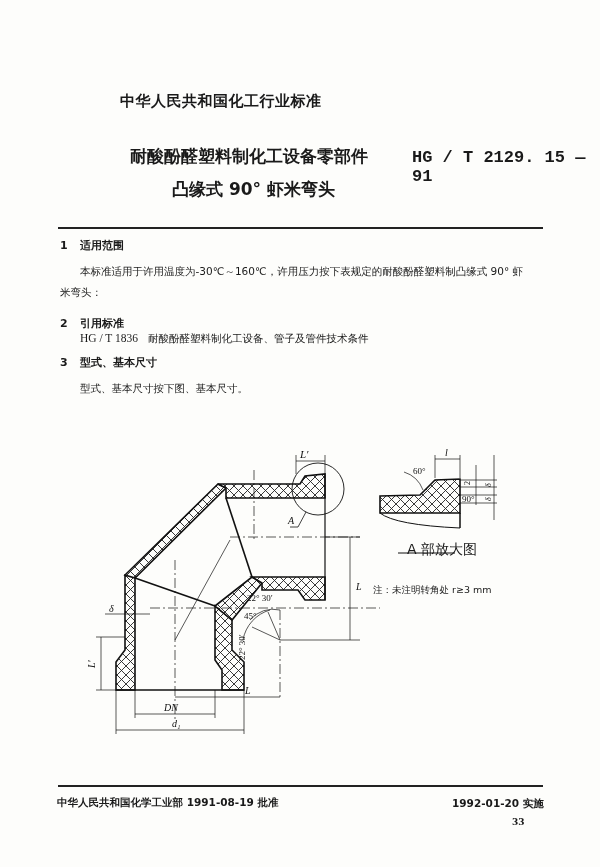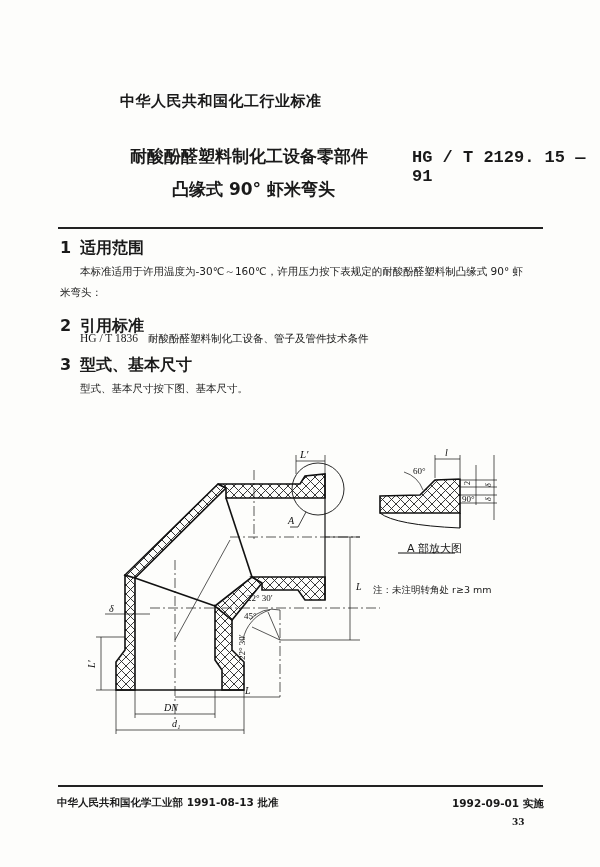--- a/index.html
+++ b/index.html
@@ -6,21 +6,21 @@
   body {
     width: 600px; height: 867px; background: #fdfdfb; position: relative; overflow: hidden;
     font-family: "DejaVu Serif", "Liberation Serif", serif; color: #1a1a1a;
   }
   .abs { position: absolute; }
   .std-org { left: 120px; top: 92px; font-size: 15px; font-weight: bold; letter-spacing: 0.5px; font-family: "DejaVu Sans", sans-serif; }
   .title1 { left: 130px; top: 145px; font-size: 17px; font-weight: bold; font-family: "DejaVu Sans", sans-serif; }
   .std-code { left: 412px; top: 148px; font-size: 17px; font-weight: bold; font-family: Liberation Mono, monospace; }
   .title2 { left: 172px; top: 178px; font-size: 17px; font-weight: bold; font-family: "DejaVu Sans", sans-serif; }
   .rule { left: 58px; width: 485px; height: 2px; background: #222; }
-  .sec { font-size: 16px; font-weight: bold; font-family: "DejaVu Sans", sans-serif; }
+  .sec { font-size: 11px; font-weight: bold; font-family: "DejaVu Sans", sans-serif; }
   .sec .num { display: inline-block; width: 20px; }
   .para { font-size: 10.5px; font-family: "DejaVu Sans", sans-serif; line-height: 21px; }
   .foot { font-size: 10.5px; font-weight: bold; font-family: "DejaVu Sans", sans-serif; }
   svg text { font-family: "Liberation Serif", serif; }
 </style>
 </head>
 <body>
 
 <div class="abs std-org">中华人民共和国化工行业标准</div>
 <div class="abs title1">耐酸酚醛塑料制化工设备零部件</div>
@@ -152,19 +152,19 @@
   <g fill="#111" font-size="10">
     <text x="445" y="456" font-style="italic">l</text>
     <text x="413" y="474" font-size="9">60°</text>
     <text x="462" y="502" font-size="9">90°</text>
     <text x="0" y="0" font-size="8" transform="translate(470,485) rotate(-90)">2</text>
     <text x="0" y="0" font-size="8" font-style="italic" transform="translate(491,487) rotate(-90)">δ</text>
     <text x="0" y="0" font-size="8" font-style="italic" transform="translate(491,501) rotate(-90)">δ</text>
   </g>
 </svg>
 
-<div class="abs" style="left:407px; top:541px; font-size:11px; font-family:'DejaVu Sans',sans-serif;">A 部放大图</div>
+<div class="abs" style="left:407px; top:541px; font-size:14px; font-family:'DejaVu Sans',sans-serif;">A 部放大图</div>
 <div class="abs" style="left:373px; top:584px; font-size:9.5px; font-family:'DejaVu Sans',sans-serif;">注：未注明转角处 r≥3 mm</div>
 
 <div class="abs rule" style="top:785px;"></div>
-<div class="abs foot" style="left:57px; top:796px;">中华人民共和国化学工业部 1991-08-13 批准</div>
-<div class="abs foot" style="left:452px; top:797px;">1992-09-01 实施</div>
+<div class="abs foot" style="left:57px; top:796px;">中华人民共和国化学工业部 1991-08-19 批准</div>
+<div class="abs foot" style="left:452px; top:797px;">1992-01-20 实施</div>
 <div class="abs" style="left:512px; top:817px; font-size:9px; font-weight:bold;">33</div>
 
 </body></html>

